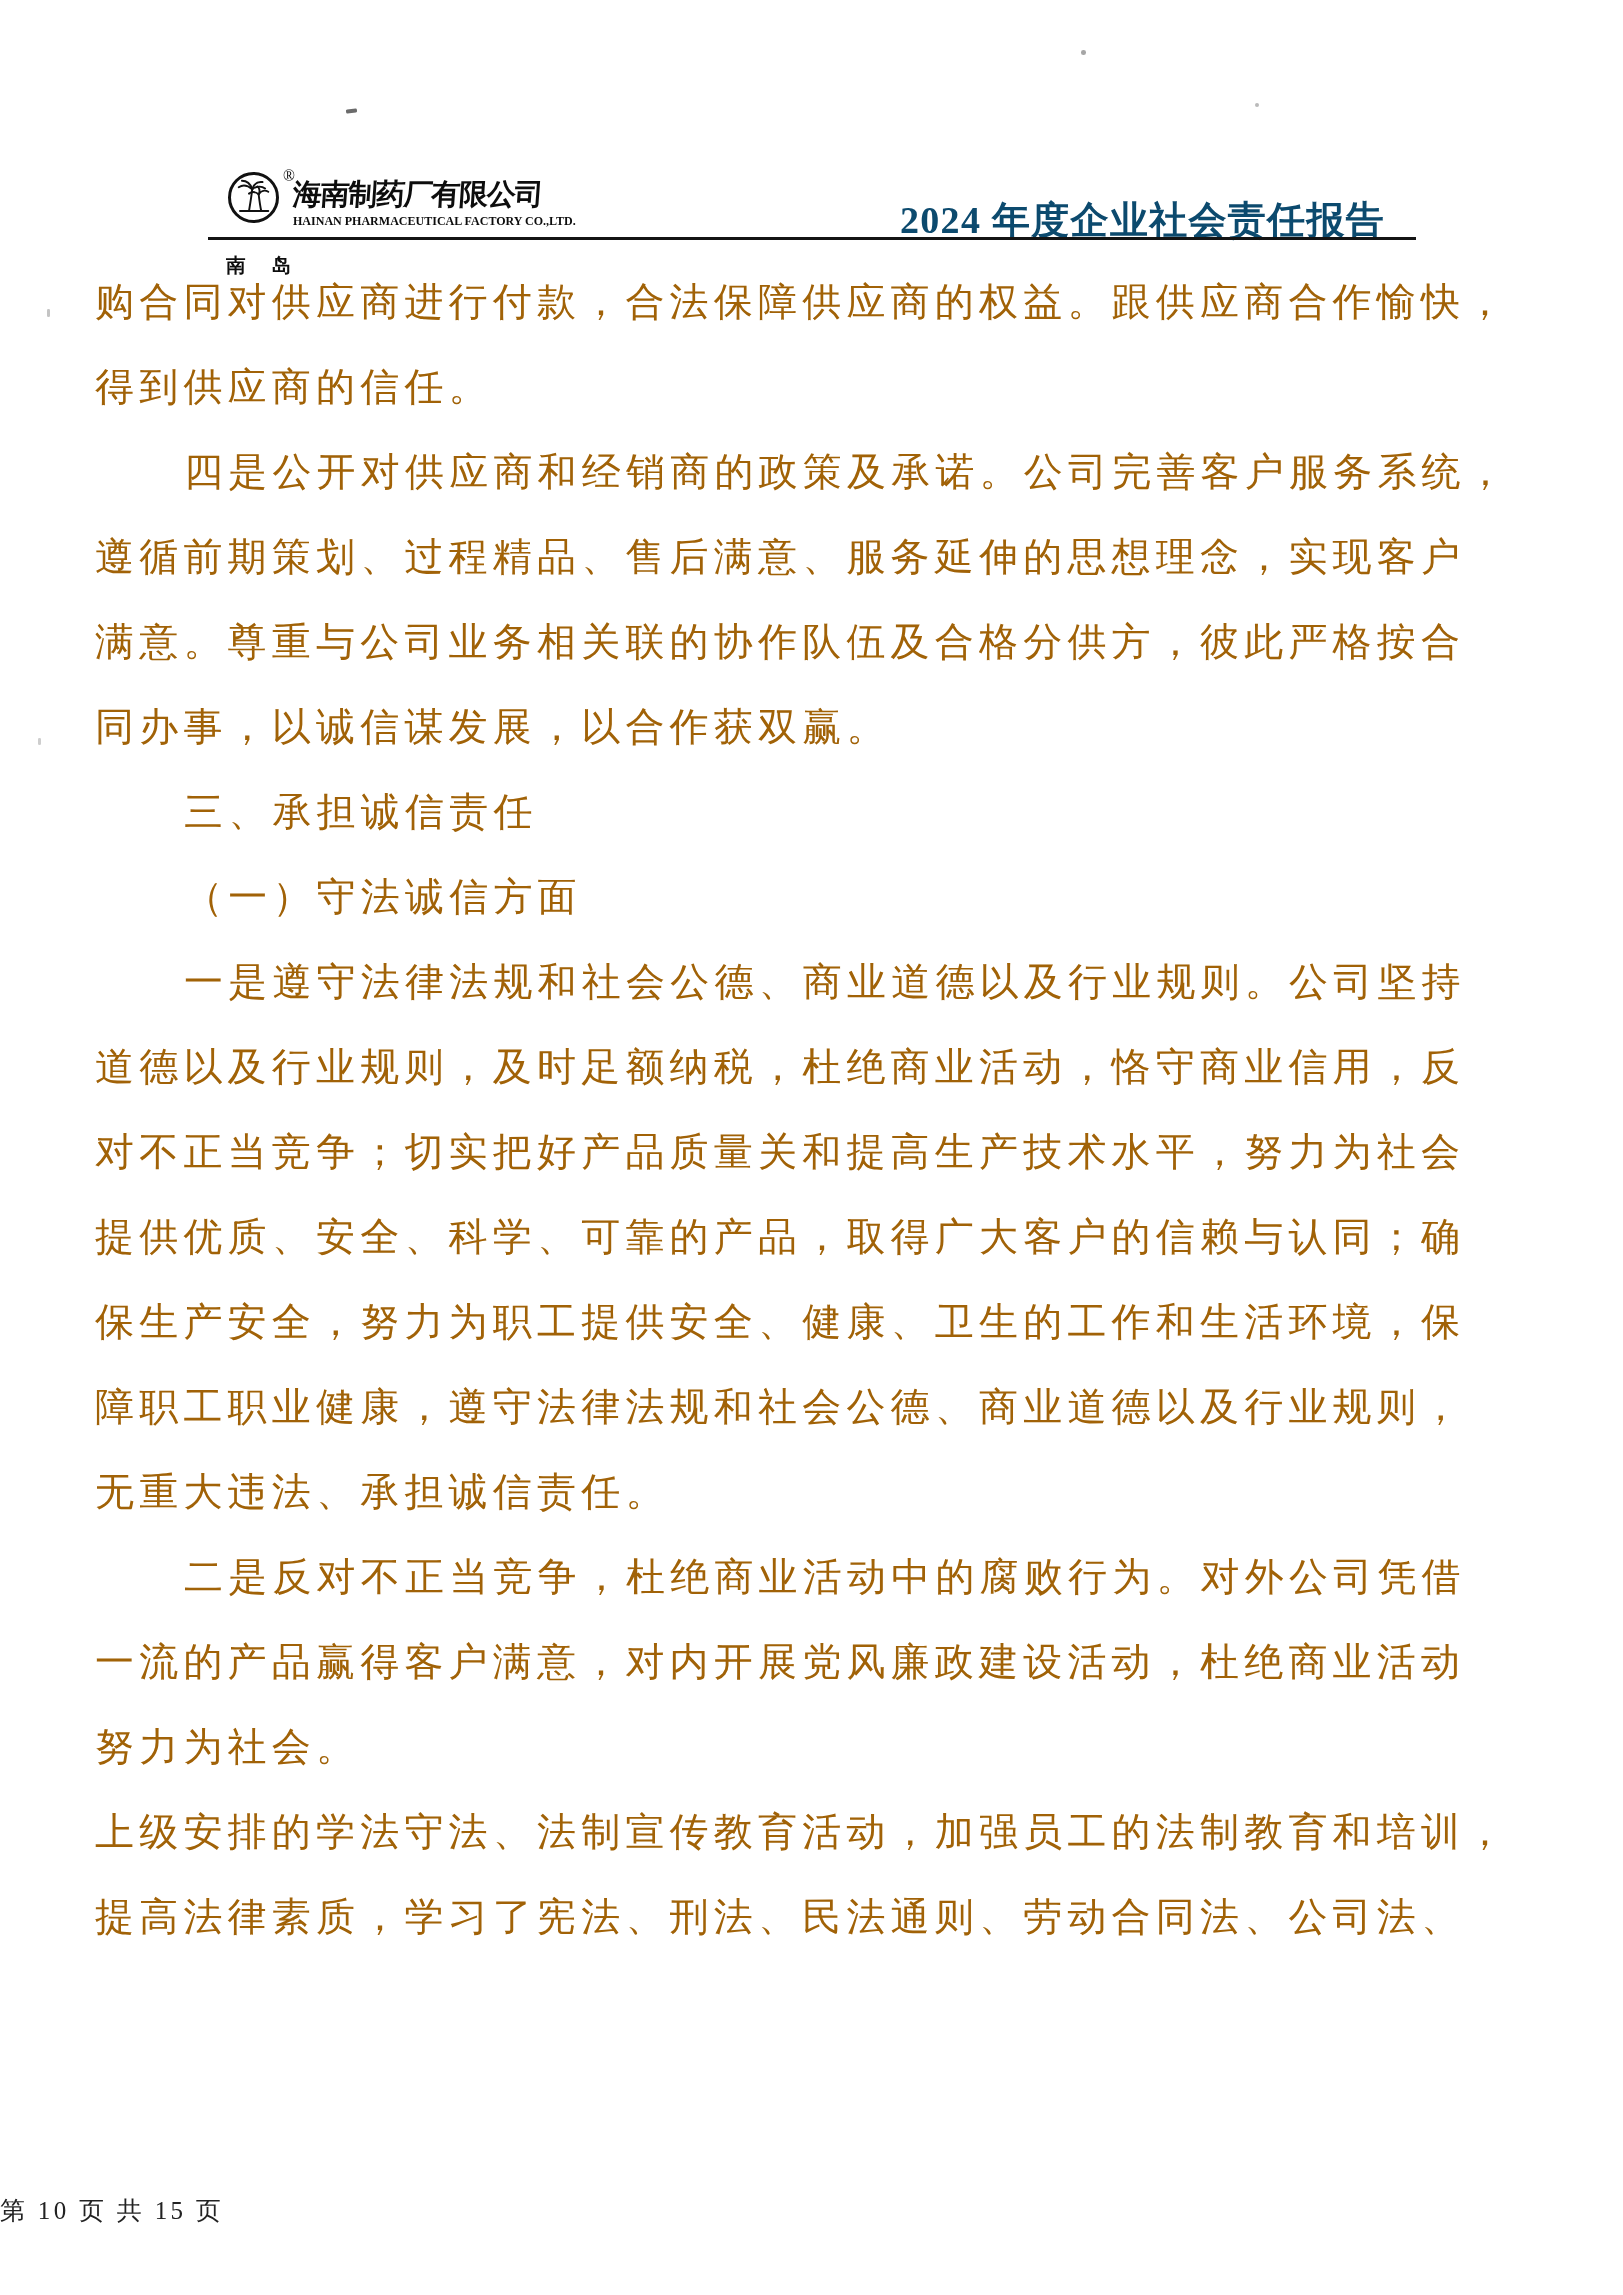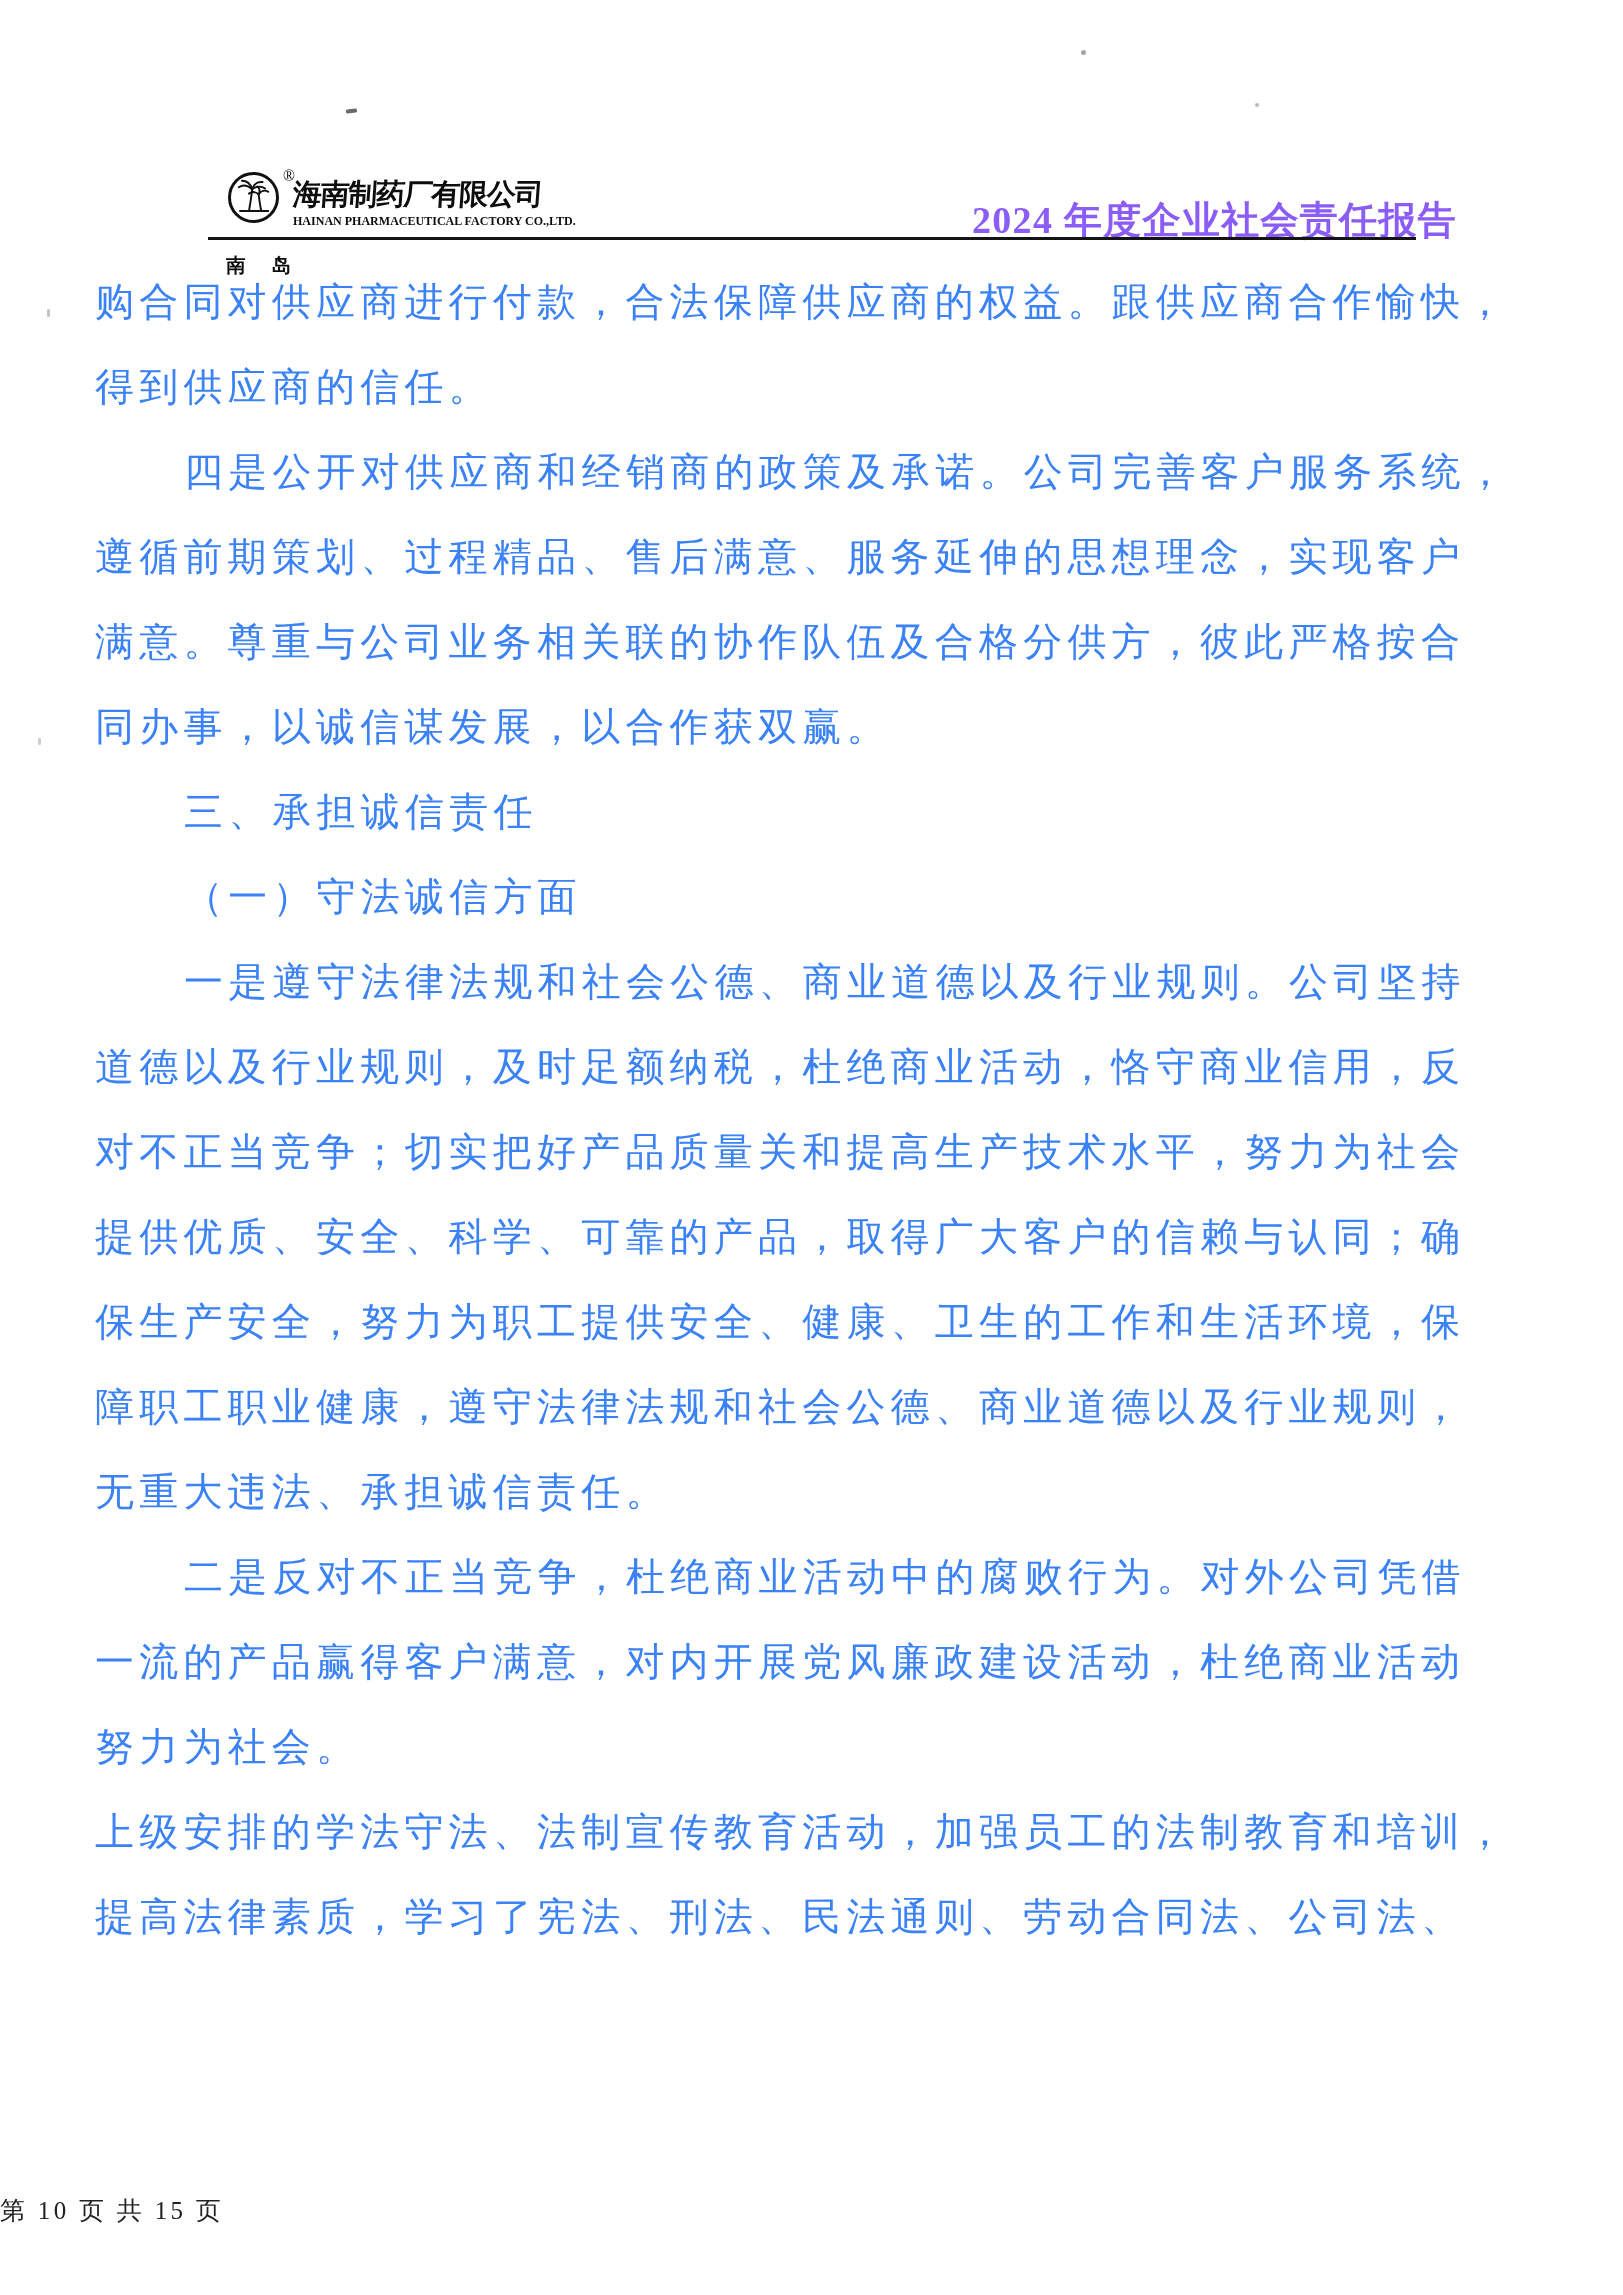--- a/index.html
+++ b/index.html
@@ -32,35 +32,35 @@
     position:absolute; left:10px; top:52px;
     font-size:19.6px; font-weight:bold; letter-spacing:10.5px; color:#0d0d0d;margin-top:36px;
   }
   .logo-en {
     position:absolute; left:77px; top:50px;
     font-size:12.4px; font-weight:bold; letter-spacing:0px;
     white-space:nowrap; color:#0d0d0d;
     transform:scaleX(0.97); transform-origin:left;
   }
   .report-title {
-    position:absolute; left:972px; top:195px;
+    position:absolute; left:900px; top:195px;
     font-size:38px; font-weight:bold; letter-spacing:1.3px;
-    white-space:nowrap; color:#8b5cf6;
+    white-space:nowrap; color:#0c4a6e;
   }
   .header-rule {
     position:absolute; left:208px; top:237px;
     width:1208px; height:3.3px; background:#141414;
   }
 
   
   .body-text { position:absolute; left:95px; top:259px; width:1447px; }
   .line {
     height:85px; line-height:85px;
     font-size:39px; letter-spacing:5.2px;
-    white-space:nowrap; color:#3b82f6;
+    white-space:nowrap; color:#a16207;
   }
   .line.indent { padding-left:89px; }
 
   
   .footer {
     position:absolute; left:0; top:2194px; width:1623px;
     text-align:left; font-size:25px; letter-spacing:3.3px; color:#222;
   }
 
   

